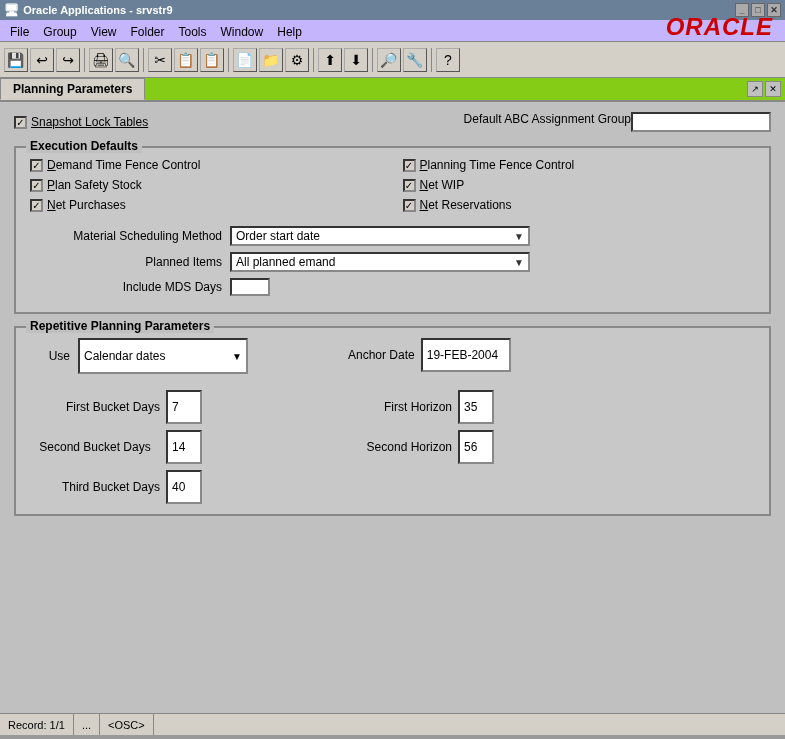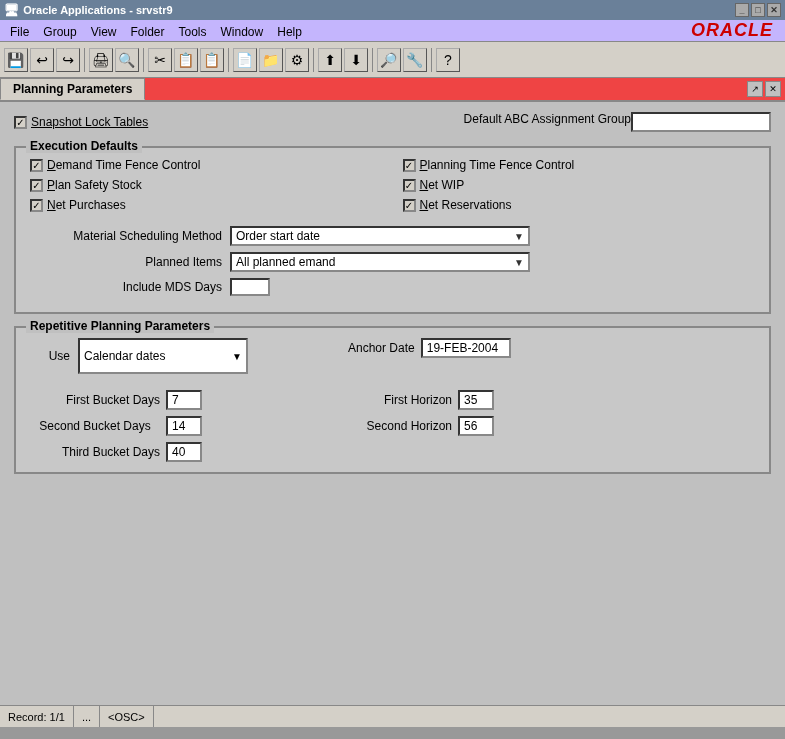--- a/index.html
+++ b/index.html
@@ -47,21 +47,21 @@
       border-bottom: 1px solid #888;
     }
     .menu-item {
       padding: 2px 6px;
       font-size: 12px;
       color: #000;
       cursor: pointer;
     }
     .oracle-logo {
       margin-left: auto;
-      font-size: 18px;
+      font-size: 24px;
       font-weight: bold;
       color: #cc0000;
       font-style: italic;
       padding-right: 8px;
       letter-spacing: 1px;
     }
 
     
     .toolbar {
       background: #d4d0c8;
@@ -81,21 +81,21 @@
       font-size: 14px;
     }
     .toolbar-separator {
       width: 1px; height: 24px;
       background: #888;
       margin: 0 2px;
     }
 
     
     .form-tab-bar {
-      background: #ef4444;
+      background: #84cc16;
       height: 24px;
       display: flex;
       align-items: center;
       padding: 0;
       border-bottom: 2px solid #888;
     }
     .form-tab {
       background: #c0c0c0;
       border: 1px solid #888;
       border-bottom: none;
@@ -254,36 +254,36 @@
     .rep-label {
       font-size: 12px;
       color: #000;
       text-align: right;
     }
     .rep-input {
       height: 18px;
       background: white;
       border: 2px inset #888;
       font-size: 12px;
-      padding: 8px 4px;
+      padding: 15px 4px;
     }
     .rep-dropdown {
       height: 36px;
       background: white;
       border: 2px inset #888;
       font-size: 12px;
       display: flex; align-items: center;
       padding: 0 4px;
       width: 160px;
     }
 
     
     .status-bar {
       position: fixed;
-      bottom: 12px;
+      bottom: 4px;
       width: 785px;
       height: 22px;
       background: #d4d0c8;
       border-top: 1px solid #888;
       display: flex;
       align-items: center;
       font-size: 11px;
     }
     .status-section {
       border-right: 1px solid #888;

